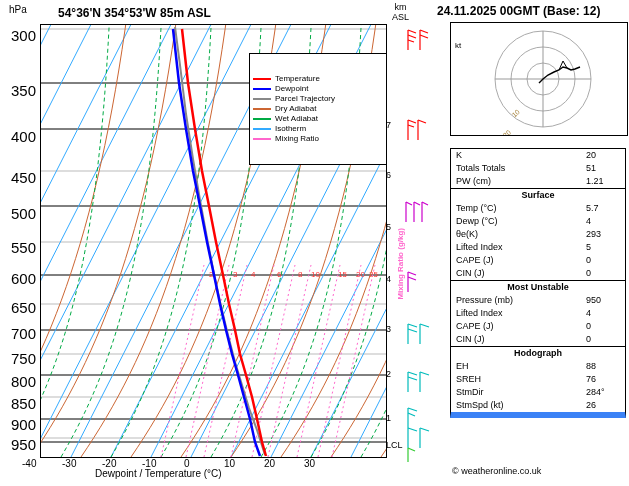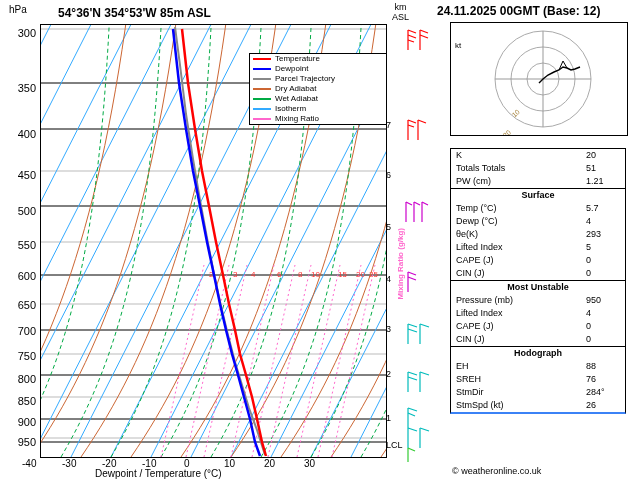--- a/index.html
+++ b/index.html
@@ -8,42 +8,42 @@
 
   
   #skewt{position:absolute;left:0;top:0;width:432px;height:486px;}
   .hpa-label{position:absolute;left:9px;top:4px;font-size:10px;color:#000;}
   .title-left{position:absolute;left:58px;top:6px;font-size:12px;color:#000;font-weight:bold;}
   .km-label{position:absolute;left:392px;top:2px;font-size:9px;color:#000;text-align:center;line-height:10px;}
 
   #plot{position:absolute;left:40px;top:24px;width:345px;height:432px;border:1px solid #000;background:#fff;overflow:hidden;}
   #plot svg{position:absolute;left:0;top:0;}
 
-  .ptick{position:absolute;font-size:11px;color:#000;text-align:right;width:34px;}
+  .ptick{position:absolute;font-size:15px;color:#000;text-align:right;width:34px;}
   .ttick{position:absolute;font-size:10px;color:#000;width:30px;}
   .xaxis-title{position:absolute;left:95px;top:468px;font-size:10px;color:#000;}
 
   .rtick{position:absolute;font-size:9px;color:#000;}
   .mixlabel{position:absolute;color:#ff66cc;font-size:8px;font-weight:bold;writing-mode:vertical-rl;transform:rotate(180deg);left:396px;top:228px;}
   .lcl-label{position:absolute;left:386px;top:440px;font-size:9px;color:#000;}
 
   
-  #legend{position:absolute;left:208px;top:28px;width:132px;background:#fff;border:1px solid #000;padding:0 3px;font-size:8px;line-height:10px;}
+  #legend{position:absolute;left:208px;top:28px;width:132px;background:#fff;border:1px solid #000;padding:20px 3px;font-size:8px;line-height:10px;}
   #legend .row{display:flex;align-items:center;height:10px;}
   #legend .swatch{width:18px;height:0;border-top:2px solid #000;margin-right:4px;flex:0 0 18px;}
 
   
   .title-right{position:absolute;left:437px;top:4px;font-size:12px;font-weight:bold;color:#000;}
 
   #hodo{position:absolute;left:450px;top:22px;width:176px;height:112px;border:1px solid #000;background:#fff;}
   .kt-label{position:absolute;left:4px;top:18px;font-size:8px;color:#000;}
 
   #tables{position:absolute;left:450px;top:148px;width:176px;font-size:9px;color:#000;}
   .tbl{border:1px solid #000;border-bottom:none;}
-  .tbl:last-child{border-bottom:2px solid #3b82f6;}
+  .tbl:last-child{border-bottom:6px solid #3b82f6;}
   .trow{display:flex;justify-content:space-between;padding:0 5px;height:13px;line-height:13px;}
   .thead{text-align:center;height:13px;line-height:13px;font-weight:bold;}
   .trow .v{min-width:34px;}
   .credit{position:absolute;left:452px;top:466px;font-size:9px;color:#000;}
 </style>
 </head>
 <body>
 <div id="root">
 
 <div id="skewt">

